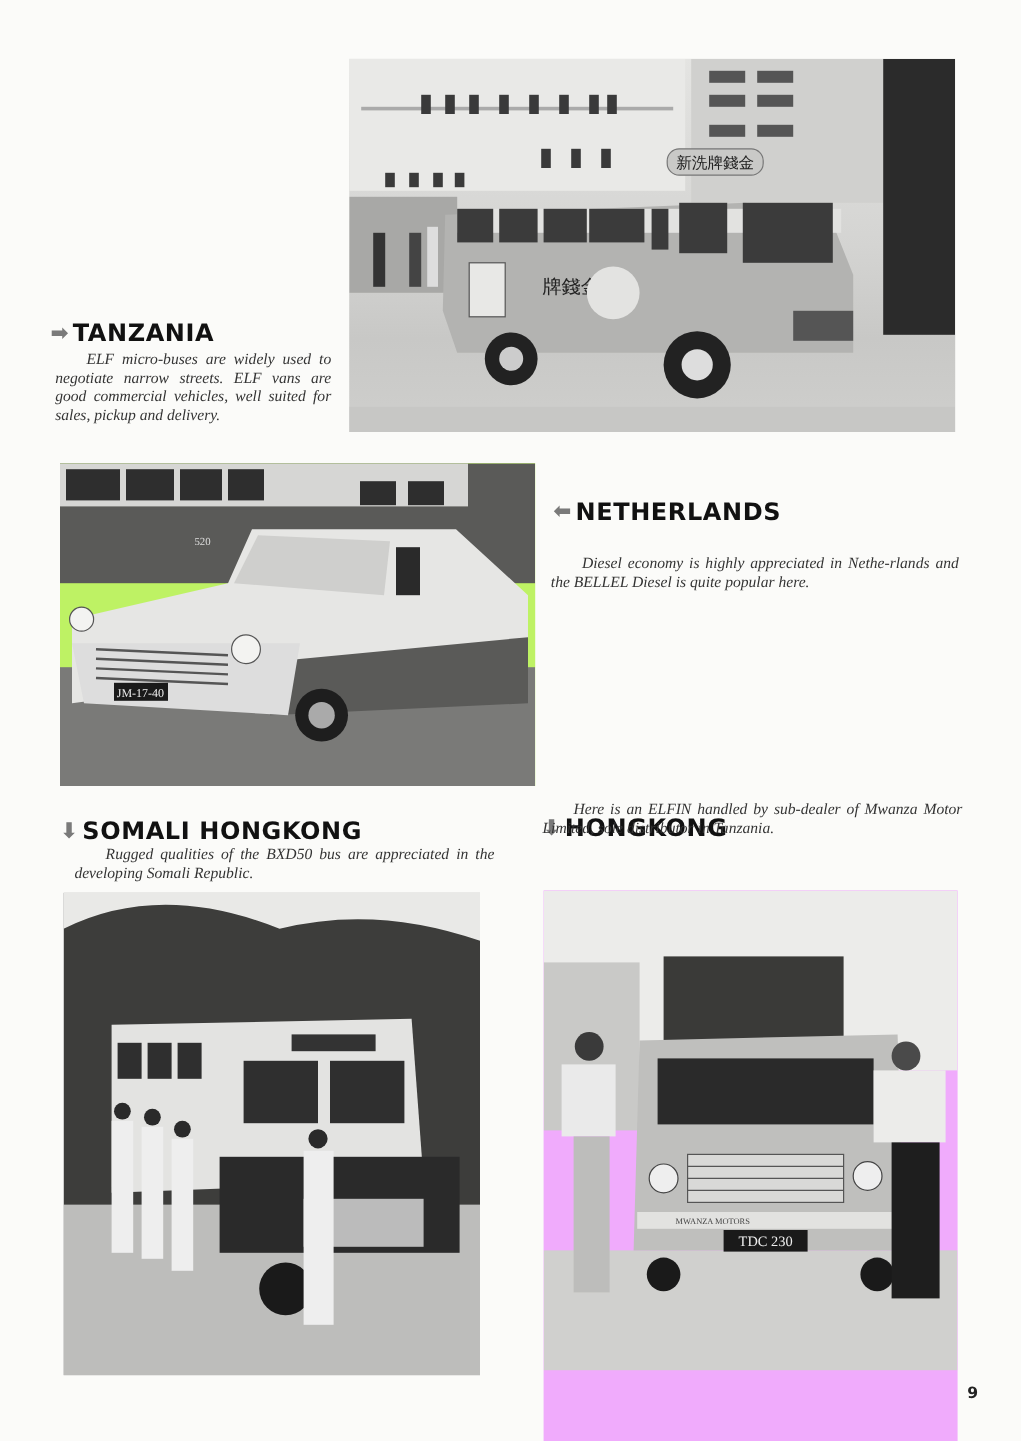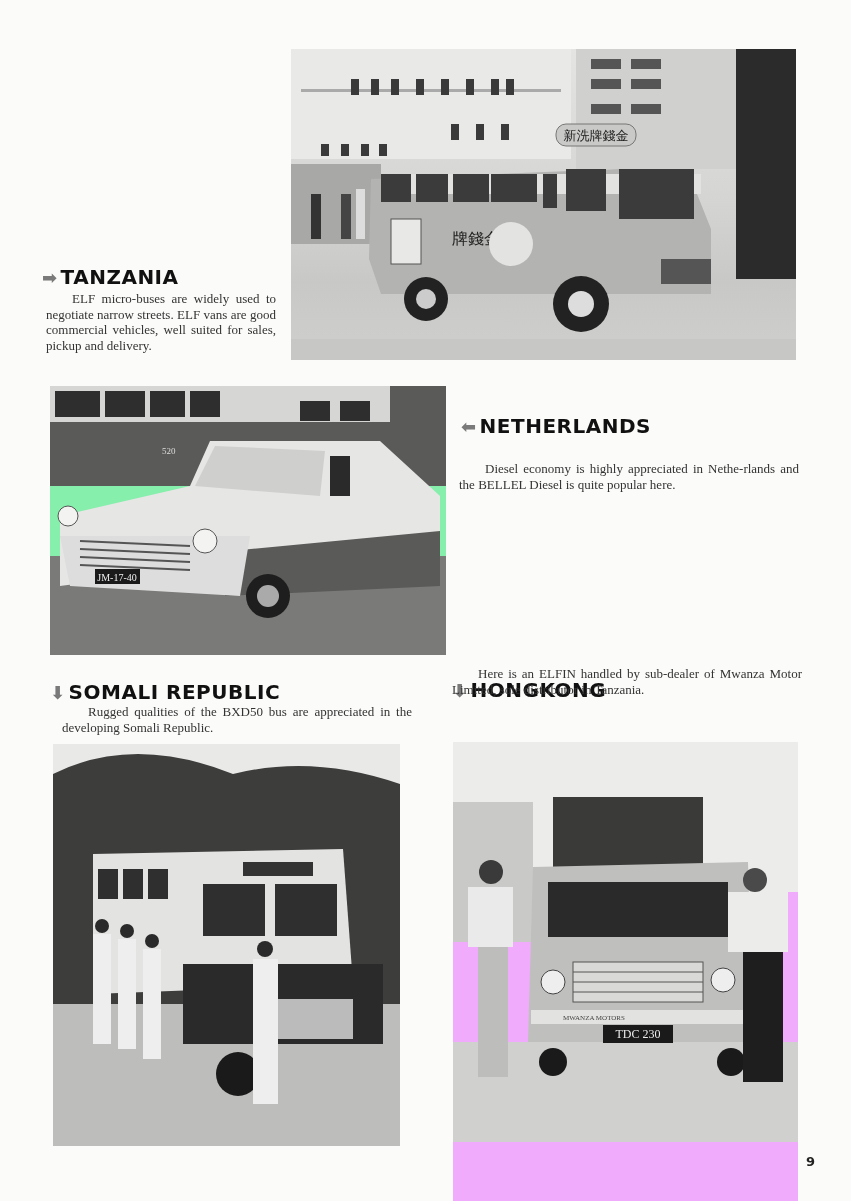--- a/index.html
+++ b/index.html
@@ -12,20 +12,21 @@
     background:linear-gradient(180deg,#d8d8d6 0%,#bdbdbb 45%,#8f8f8d 70%,#5a5a58 100%);
   }
   .heading {
     position:absolute; font-family:"DejaVu Sans", sans-serif; font-weight:bold;
     font-size:20px; letter-spacing:0.5px; color:#111; white-space:nowrap; display:flex; align-items:center;
   }
   .arrow { color:#7a7a7a; font-size:18px; margin-right:3px; display:inline-block; }
   .body-text {
     position:absolute; font-size:13px; line-height:15.5px; color:#333; text-align:justify;
     text-indent:26px;
+    font-style:italic;
   }
   .page-number {
     position:absolute; left:806px; top:1154px; font-family:"DejaVu Sans", sans-serif;
     font-weight:bold; font-size:13px; color:#222;
   }
   svg { display:block; }
 </style>
 </head>
 <body>
 
@@ -92,21 +93,21 @@
     <rect x="0" y="290" width="505" height="21" fill="#c7c7c5"></rect>
   </svg>
 </div>
 
 <div class="heading" style="left:42px;top:265px;">
   <span class="arrow">➡</span>
   <span>TANZANIA</span>
 </div>
 <div class="body-text" style="left:46px;top:291px;width:230px;">ELF micro-buses are widely used to negotiate narrow streets.  ELF vans are good commercial vehicles, well suited for sales, pickup and delivery.</div>
 
-<div class="photo" style="left:50px;top:386px;width:396px;height:269px;background:#86efac;">
+<div class="photo" style="left:50px;top:386px;width:396px;height:269px;background:#bef264;">
   <svg width="396" height="269" viewBox="0 0 396 269">
     <rect x="0" y="0" width="396" height="100" fill="#5a5a58"></rect>
     <rect x="0" y="0" width="340" height="36" fill="#d6d6d4"></rect>
     <g fill="#2e2e2e">
         <rect x="5" y="5" width="45" height="26"></rect>
         <rect x="55" y="5" width="40" height="26"></rect>
         <rect x="100" y="5" width="35" height="26"></rect>
         <rect x="140" y="5" width="30" height="26"></rect>
         <rect x="250" y="15" width="30" height="20"></rect>
         <rect x="290" y="15" width="30" height="20"></rect>
@@ -136,21 +137,21 @@
 </div>
 
 <div class="heading" style="left:461px;top:414px;">
   <span class="arrow">⬅</span>
   <span>NETHERLANDS</span>
 </div>
 <div class="body-text" style="left:459px;top:437px;width:340px;margin-top:24px;">Diesel economy is highly appreciated in Nethe-rlands and the BELLEL Diesel is quite popular here.</div>
 
 <div class="heading" style="left:50px;top:680px;">
   <span class="arrow">⬇</span>
-  <span>SOMALI REPUBLIC</span>
+  <span>SOMALI HONGKONG</span>
 </div>
 <div class="body-text" style="left:50px;top:704px;width:350px;margin-left:12px;">Rugged qualities of the BXD50 bus are appreciated in the developing Somali Republic.</div>
 
 <div class="photo" style="left:53px;top:744px;width:347px;height:402px;background:#a9a9a7;">
   <svg width="347" height="402" viewBox="0 0 347 402">
     <rect x="0" y="0" width="347" height="60" fill="#e9e9e7"></rect>
     <path d="M0 30 Q80 -10 180 30 Q260 10 347 40 L347 260 L0 260 Z" fill="#3d3d3b"></path>
     <rect x="0" y="260" width="347" height="142" fill="#bdbdbb"></rect>
 
     <path d="M40 110 L290 105 L300 240 L40 250 Z" fill="#e3e3e1"></path>

